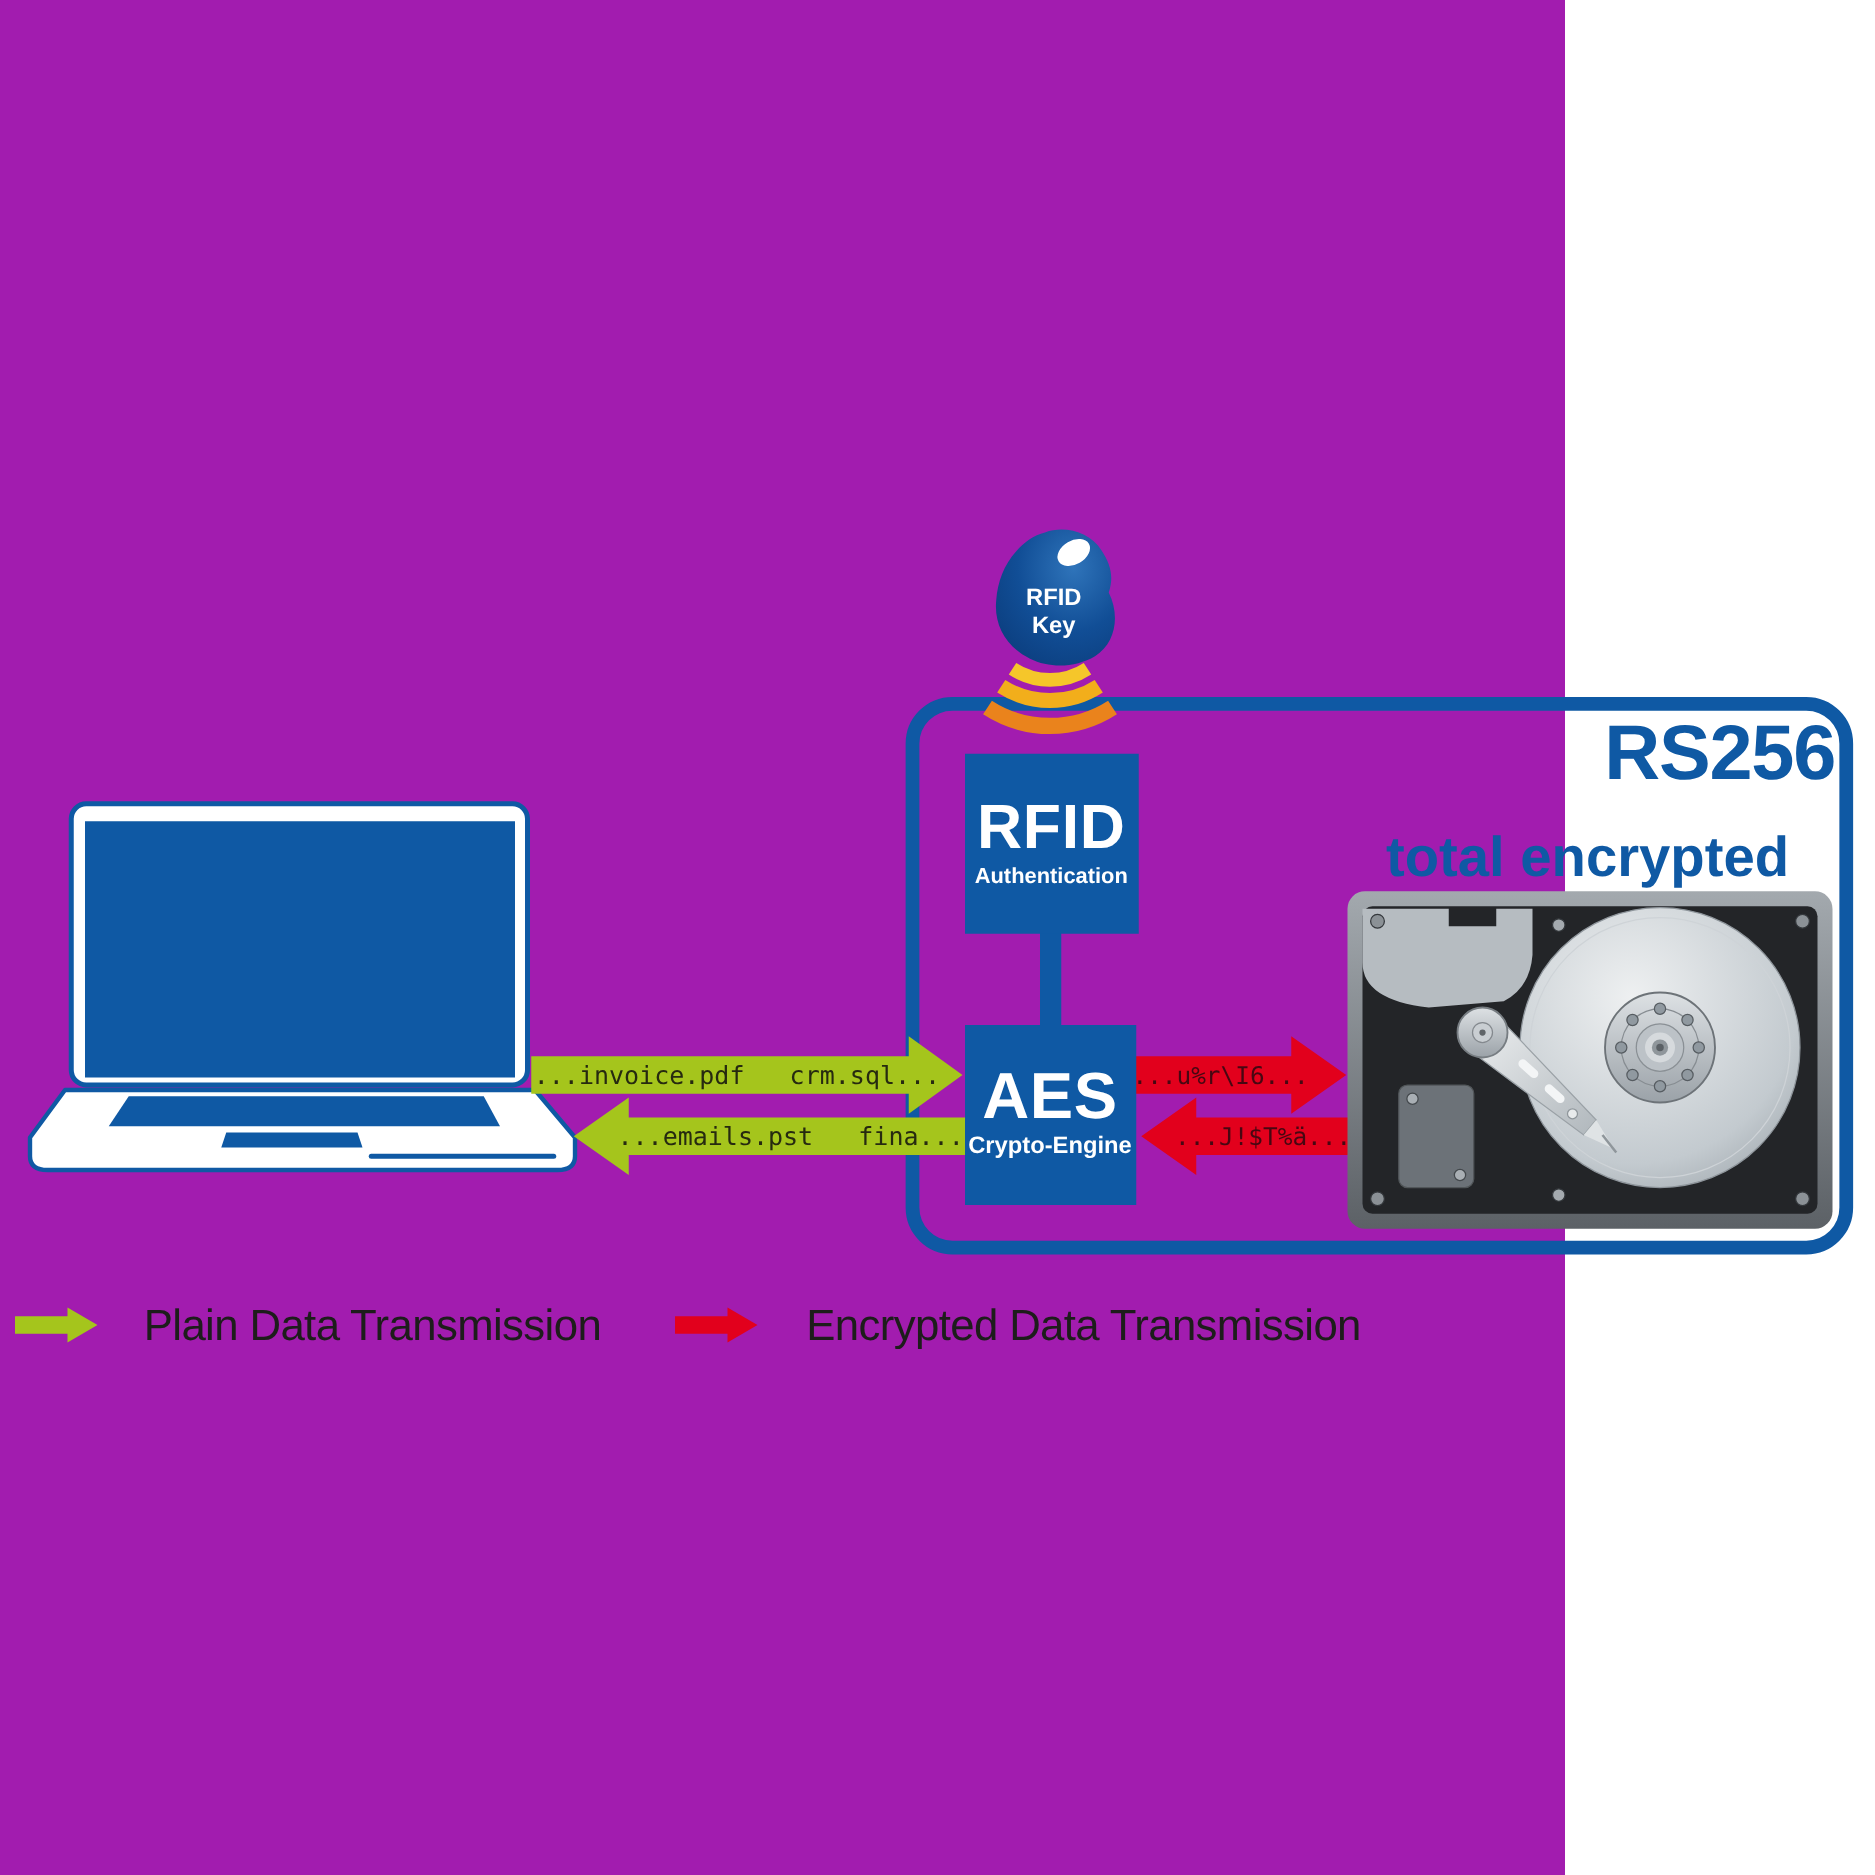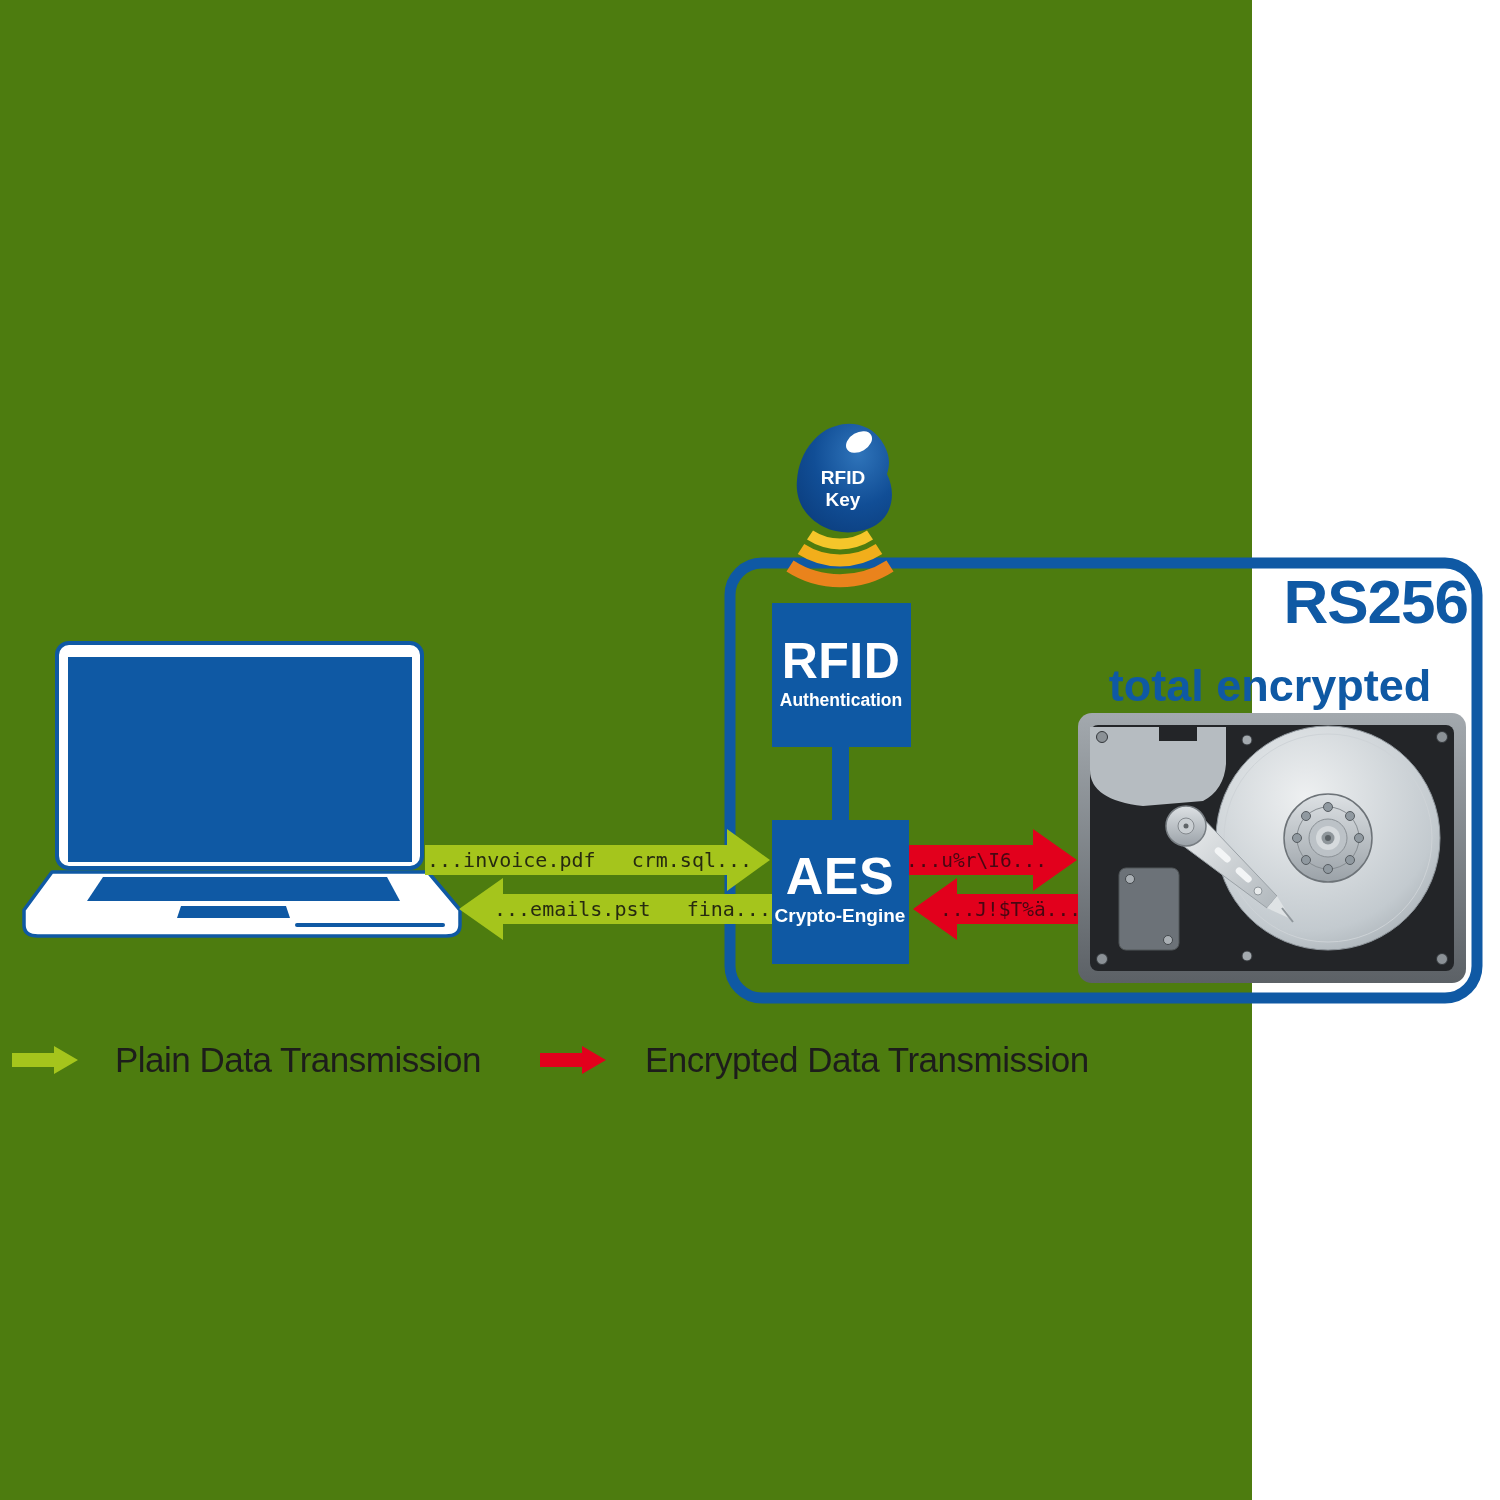--- a/index.html
+++ b/index.html
@@ -1,16 +1,16 @@
 <!DOCTYPE html>
 <html><head>
 <meta charset="utf-8">
 <style>
   html,body{margin:0;padding:0;background:#ffffff;width:1500px;height:1500px;overflow:hidden;}
-  .canvas{position:relative;width:1252px;height:1500px;background:#4d7c0f;}
+  .canvas{position:relative;width:1252px;height:1500px;background:#a21caf;}
   svg{position:absolute;left:0;top:0;}
   text{font-family:"Liberation Sans", sans-serif;}
   .box-title{font-weight:bold;fill:#ffffff;letter-spacing:0.5px;}
   .box-sub{font-weight:bold;fill:#ffffff;}
   .brand{font-weight:bold;fill:#0f59a4;letter-spacing:-1px;}
   .caption{font-weight:bold;fill:#0f59a4;}
   .fob-text{font-weight:bold;fill:#ffffff;}
   .mono{font-family:"DejaVu Sans Mono", monospace;white-space:pre;}
   .mono-green{fill:#262a10;}
   .mono-red{fill:#470712;}

